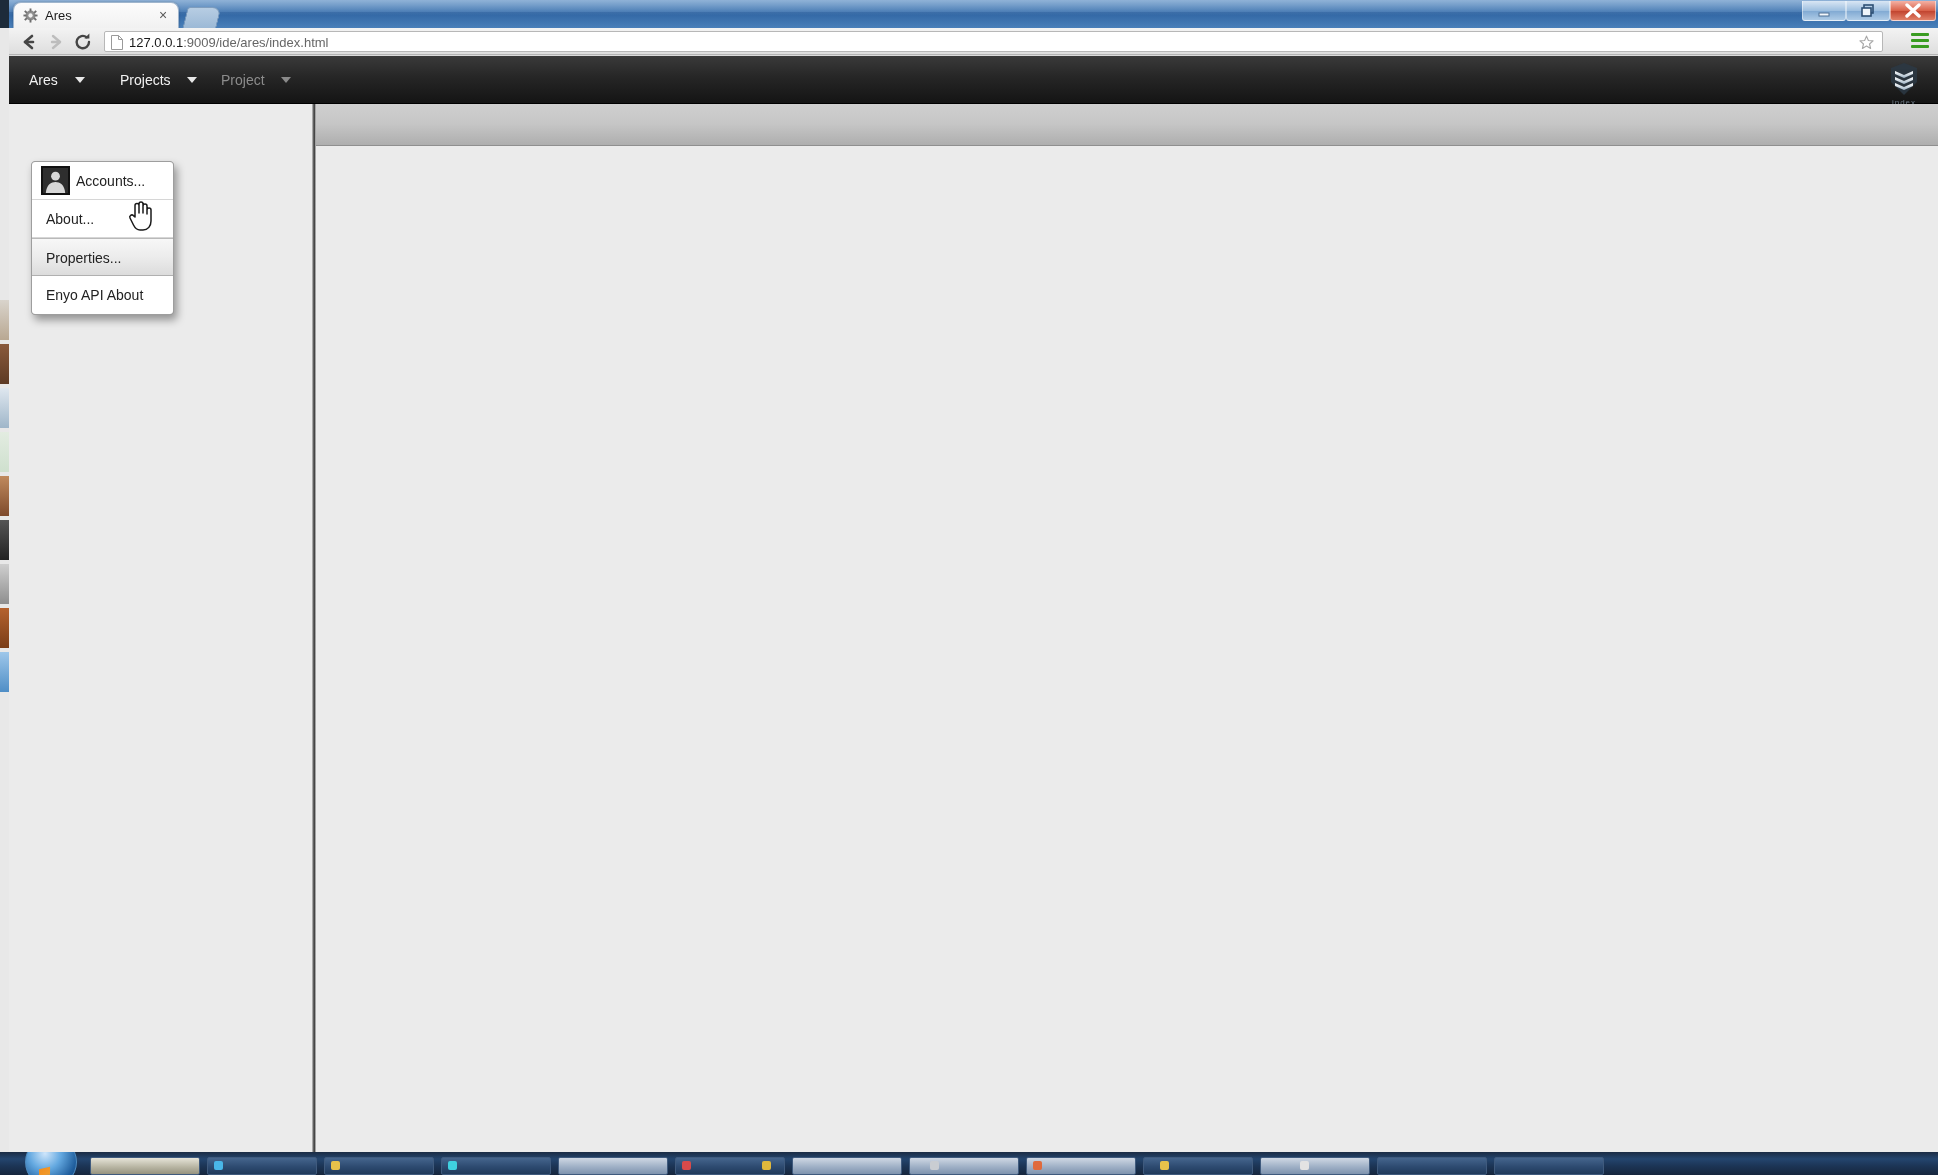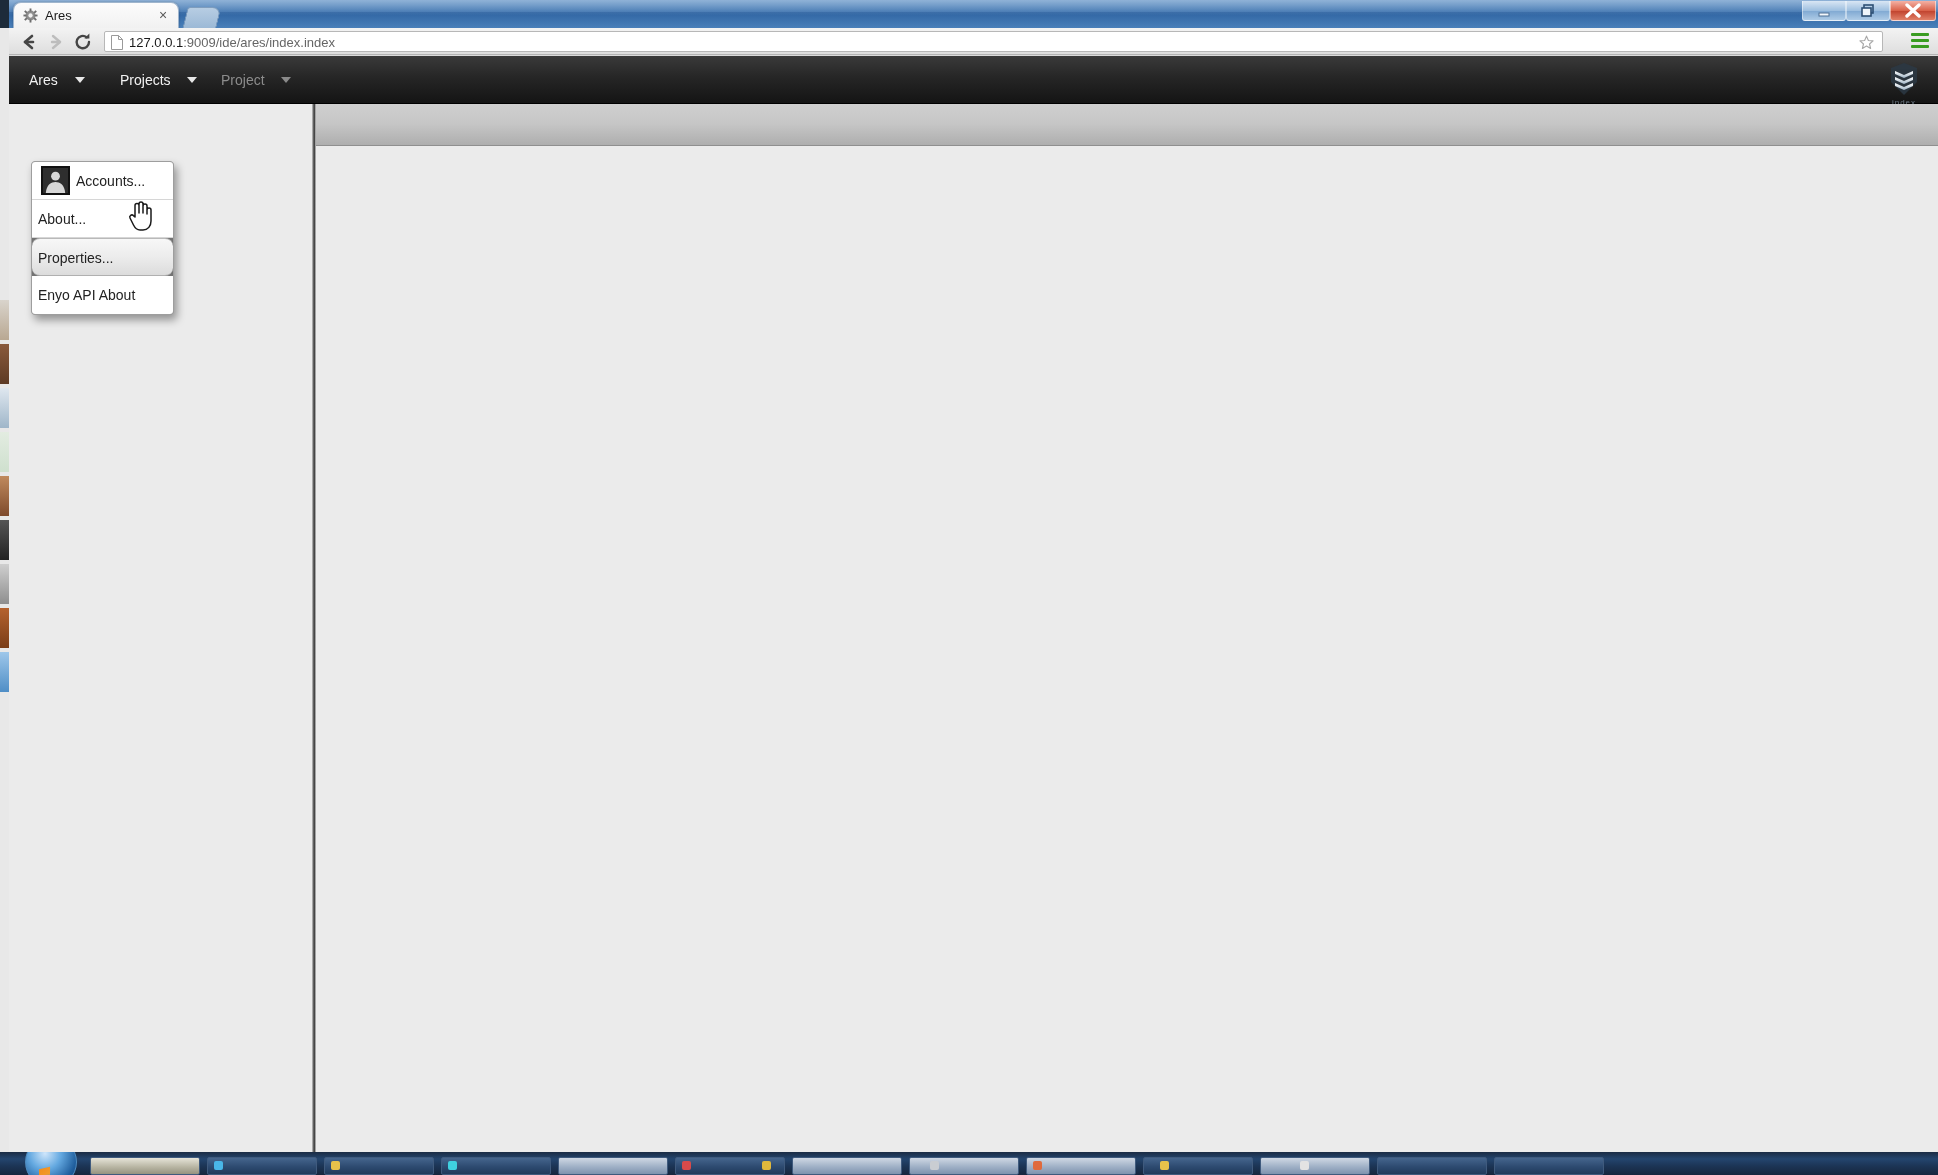--- a/index.html
+++ b/index.html
@@ -199,33 +199,32 @@
     border: 1px solid #9e9e9e;
     border-radius: 4px;
     box-shadow: 3px 5px 9px rgba(0,0,0,.38);
     z-index: 50;
     overflow: hidden;
   }
   .dd-item {
     position: relative;
     height: 38px; line-height: 38px;
     font-size: 14px; color: #222;
-    padding-left: 6px;
+    padding-left: 14px;
     border-bottom: 1px solid #d6d6d6;
     background: #fff;
     cursor: pointer;
     white-space: nowrap;
   }
   .dd-item:last-child { border-bottom: none; }
   .dd-item.has-icon { padding-left: 44px; line-height: 38px; }
   .dd-item.highlight {
     background: linear-gradient(180deg,#f7f7f7 0%,#ececec 50%,#dcdcdc 100%);
     border-top: 1px solid #b9b9b9;
     border-bottom: 1px solid #b0b0b0;
-    border-radius: 8px;
   }
   #dd-avatar {
     position: absolute; left: 9px; top: 4px;
     width: 29px; height: 29px;
     background: #2e2e2e;
     border: 2px solid #111;
   }
 
   
   #cursor {
@@ -331,21 +330,21 @@
     <svg class="navbtn" id="nav-reload" viewBox="0 0 22 20">
       <path d="M17 10 A6.2 6.2 0 1 1 14.6 5.2" fill="none" stroke="#454545" stroke-width="2.4" stroke-linecap="round"></path>
       <path d="M17.4 1.6 L17.4 6.6 L12.4 6.6 Z" fill="#454545"></path>
     </svg>
 
     <div id="omnibox">
       <svg id="omni-doc-icon" viewBox="0 0 12 15">
         <path d="M0.5 0.5 H7.5 L11.5 4.5 V14.5 H0.5 Z" fill="#fff" stroke="#9a9a9a"></path>
         <path d="M7.5 0.5 V4.5 H11.5" fill="none" stroke="#9a9a9a"></path>
       </svg>
-      <div id="omni-text"><b>127.0.0.1</b><span>:9009/ide/ares/index.index</span></div>
+      <div id="omni-text"><b>127.0.0.1</b><span>:9009/ide/ares/index.html</span></div>
       <svg id="omni-star" viewBox="0 0 16 16">
         <path d="M8 1.2 L10 5.9 L15 6.3 L11.2 9.6 L12.4 14.4 L8 11.8 L3.6 14.4 L4.8 9.6 L1 6.3 L6 5.9 Z" fill="none" stroke="#a8a8a8" stroke-width="1.2" stroke-linejoin="round"></path>
       </svg>
     </div>
 
     <div id="chrome-menu">
       <i></i>
       <i></i>
       <i></i>
     </div>

